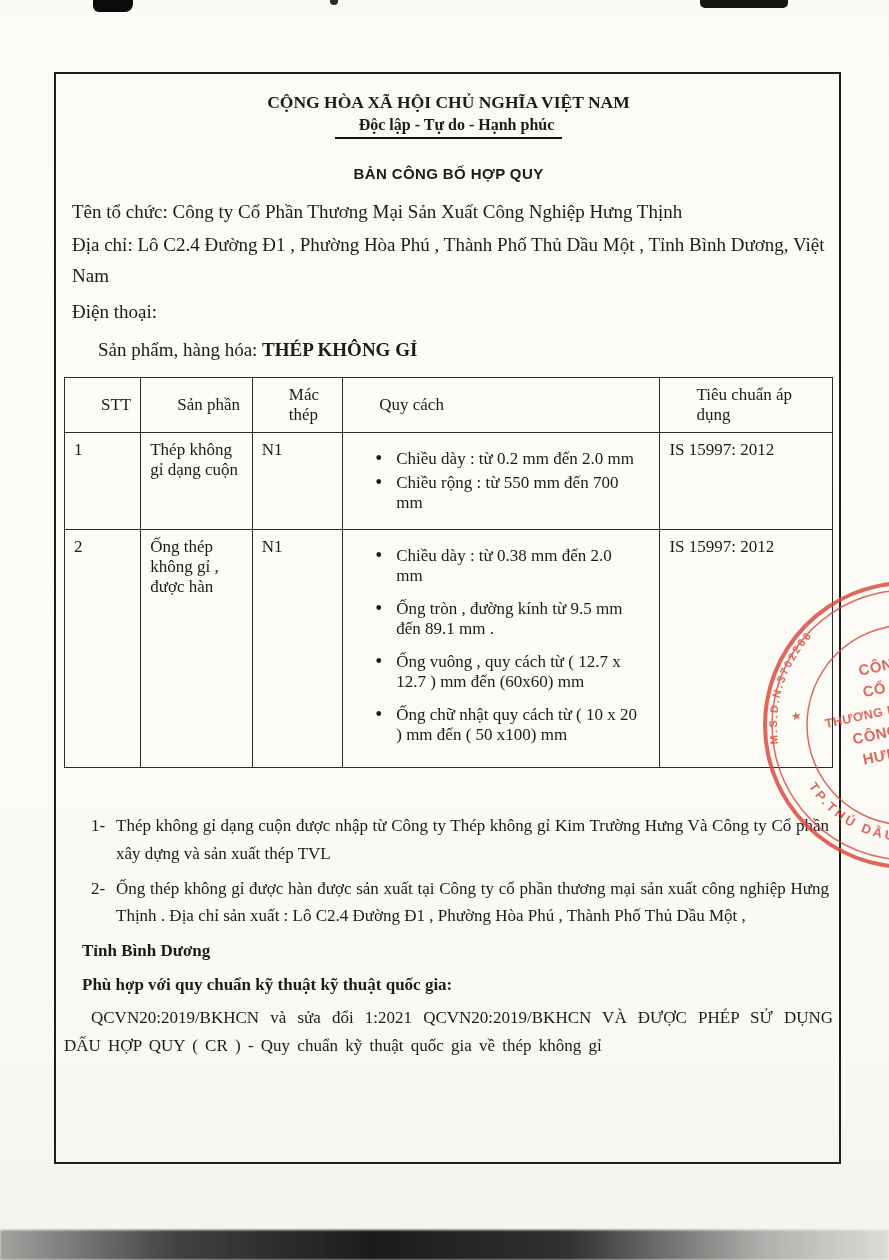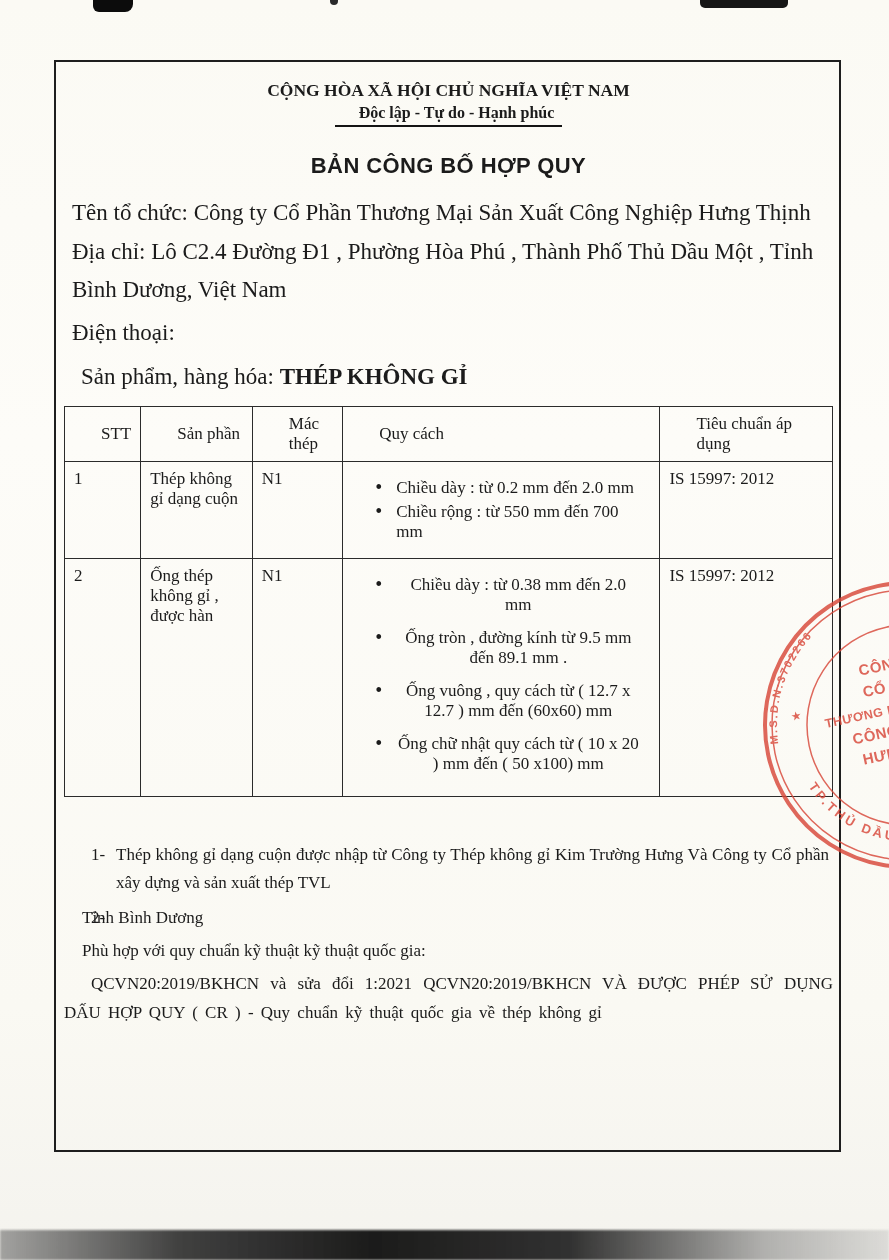--- a/index.html
+++ b/index.html
@@ -26,43 +26,43 @@
     background: linear-gradient(90deg,
       rgba(95,95,95,.55) 0%, rgba(40,40,40,.88) 20%,
       rgba(15,15,15,.95) 42%, rgba(28,28,28,.9) 64%,
       rgba(110,110,110,.5) 86%, rgba(160,160,160,.28) 100%);
     filter: blur(1px);
   }
 
   
   .frame {
     position: absolute;
-    left: 54px; top: 60px;
+    left: 54px; top: 72px;
     width: 787px; height: 1092px;
     border: 2px solid #1e1e1e;
     padding: 10px 6px 0 8px;
   }
 
   .nat-header { text-align: center; font-weight: bold; font-size: 17.5px; margin: 8px 0 0; }
   .motto-wrap { text-align: center; margin-top: 3px; }
   .motto {
     display: inline-block; font-weight: bold; font-size: 16px;
     padding: 0 8px 3px 24px; border-bottom: 2px solid #141414; text-align: center;
   }
   .doc-title {
     text-align: center; margin: 26px 0 0;
     font-family: "Liberation Sans", sans-serif;
-    font-weight: bold; font-size: 22px; letter-spacing: .4px;
+    font-weight: bold; font-size: 15px; letter-spacing: .4px;
   }
   .doc-number { text-align: center; font-size: 17px; margin: 13px 0 0; }
 
-  .line { font-size: 23px; line-height: 1.62; margin: 2px 0 2px 8px; }
+  .line { font-size: 19px; line-height: 1.62; margin: 2px 0 2px 8px; }
   .org { margin-top: 15px; }
   .phone { margin-top: 6px; font-family: Liberation Serif, serif; }
-  .indent { margin-left: 17px; }
+  .indent { margin-left: 34px; }
   .product { margin-top: 7px; }
   .product b { font-weight: bold; }
 
   
   .doc-table { width: 100%; border-collapse: collapse; margin-top: 11px; font-size: 17px; }
   .doc-table th, .doc-table td {
     border: 1.6px solid #2b2b2b;
     padding: 7px 9px;
     font-weight: normal;
     text-align: left;
@@ -74,28 +74,28 @@
   .col-grade { width: 11.9%; }
   .col-spec { width: 42.9%; }
   .col-standard { width: 23.2%; }
   .cell-stt, th.col-stt { text-align: center; }
   .cell-grade { text-align: center; }
   .cell-product { text-align: justify; }
   .row1 td { height: 97px; }
   .row2 td { height: 238px; }
   .spec-list { list-style: none; margin: 8px; padding: 1px 2px 0 10px; }
   .spec-list li { position: relative; padding-left: 26px; margin-bottom: 4px; }
-  .row2 .spec-list li { margin-bottom: 13px; text-align: center; }
+  .row2 .spec-list li { margin-bottom: 13px; }
   .spec-list li::before { content: "•"; position: absolute; left: 5px; top: -2px; font-size: 20px; }
 
   
   .notes { margin: 44px 4px 0 27px; font-size: 17px; line-height: 1.64; }
   .note-item { position: relative; padding-left: 25px; text-align: justify; margin: 0 0 7px; }
   .note-marker { position: absolute; left: 0; top: 0; }
-  .province-line, .conformity-line { font-size: 17px; line-height: 1.6; margin: 6px 0 6px 18px; }
+  .province-line, .conformity-line { font-size: 17px; line-height: 1.6; margin: 6px 0 6px 18px; font-weight: bold; }
   .standard-par {
     font-size: 17px; line-height: 1.66; margin: 3px 0 0;
     text-align: justify; text-indent: 27px; word-spacing: 3px;
   }
 
   
   .stamp { position: absolute; top: 575px; right: -168px; transform: rotate(-12deg); opacity: .82; }
   .stamp-ink text, .stamp-ink textPath { fill: #d8483a; stroke: none; }
   .stamp-ink circle { fill: none; stroke: #d8483a; }
   .stamp-center { text-anchor: middle; font-family: "Liberation Sans", sans-serif; font-weight: bold; font-size: 15px; letter-spacing: .5px; }
@@ -170,21 +170,21 @@
               <li>Ống chữ nhật quy cách từ ( 10 x 20 ) mm đến ( 50 x100) mm</li>
             </ul>
           </td>
           <td>IS 15997: 2012</td>
         </tr>
       </tbody>
     </table>
 
     <div class="notes">
       <p class="note-item"><span class="note-marker">1-</span><span>Thép không gỉ dạng cuộn được nhập từ Công ty Thép không gỉ Kim Trường Hưng Và Công ty Cổ phần xây dựng và sản xuất thép TVL</span></p>
-      <p class="note-item"><span class="note-marker">2-</span></p>
+      <p class="note-item"><span class="note-marker">2-</span><span>Ống thép không gỉ được hàn được sản xuất tại Công ty cổ phần thương mại sản xuất công nghiệp Hưng Thịnh . Địa chỉ sản xuất : Lô C2.4 Đường Đ1 , Phường Hòa Phú , Thành Phố Thủ Dầu Một ,</span></p>
     </div>
     <p class="province-line">Tỉnh Bình Dương</p>
     <p class="conformity-line">Phù hợp với quy chuẩn kỹ thuật kỹ thuật quốc gia:</p>
     <p class="standard-par">QCVN20:2019/BKHCN và sửa đổi 1:2021 QCVN20:2019/BKHCN VÀ ĐƯỢC PHÉP SỬ DỤNG DẤU HỢP QUY ( CR ) -  Quy chuẩn kỹ thuật quốc gia về thép không gỉ</p>
 
   </div>
 
   <svg class="stamp" width="300" height="300" viewBox="0 0 300 300">
     <defs>
       <path id="arcTop" d="M 20 150 A 130 130 0 0 1 280 150"></path>

